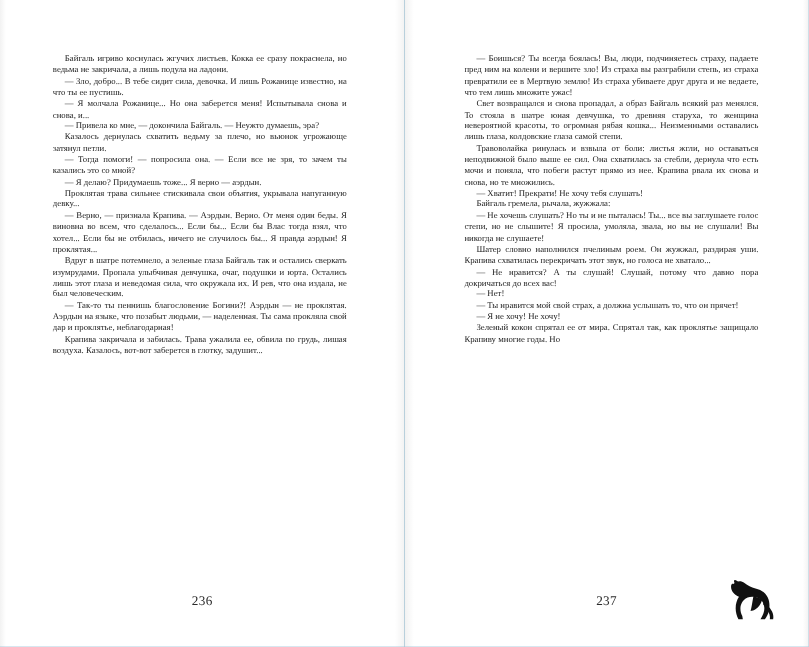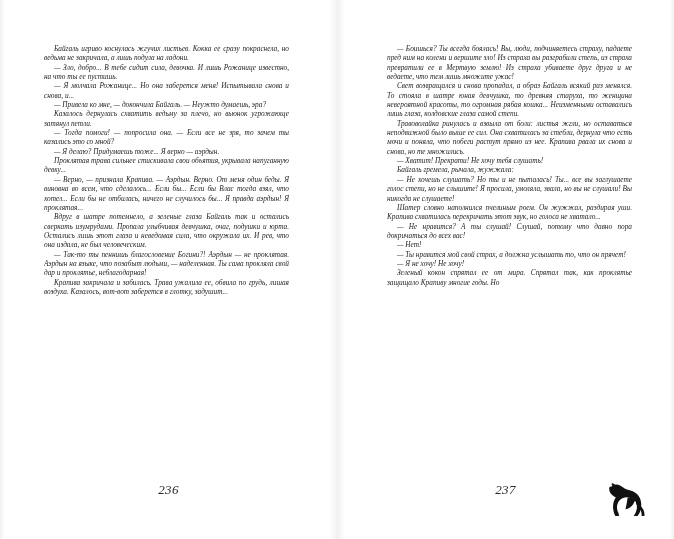--- a/index.html
+++ b/index.html
@@ -11,21 +11,20 @@
     height: 539px;
     background: #ffffff;
     font-family: "Liberation Serif", serif;
     overflow: hidden;
   }
   .spread {
     position: relative;
     width: 674px;
     height: 539px;
     background: #0369a1;
-    font-style: italic;
   }
   .page {
     position: absolute;
     top: 0;
     height: 539px;
     background: #ffffff;
   }
   .page.left {
     left: 0;
     width: 337px;
@@ -51,22 +50,22 @@
   }
   .page.right .text-col {
     left: 50px;
   }
   .text-col p {
     margin: 0;
     text-indent: 10px;
   }
   .folio {
     position: absolute;
-    bottom: 41px;
-    font-size: 13px;
+    bottom: 32px;
+    font-size: 11px;
     color: #2a2a2a;
     letter-spacing: 0.3px;
   }
   .page.left .folio {
     left: 0;
     width: 337px;
     text-align: center;
   }
   .page.right .folio {
     left: 0;

